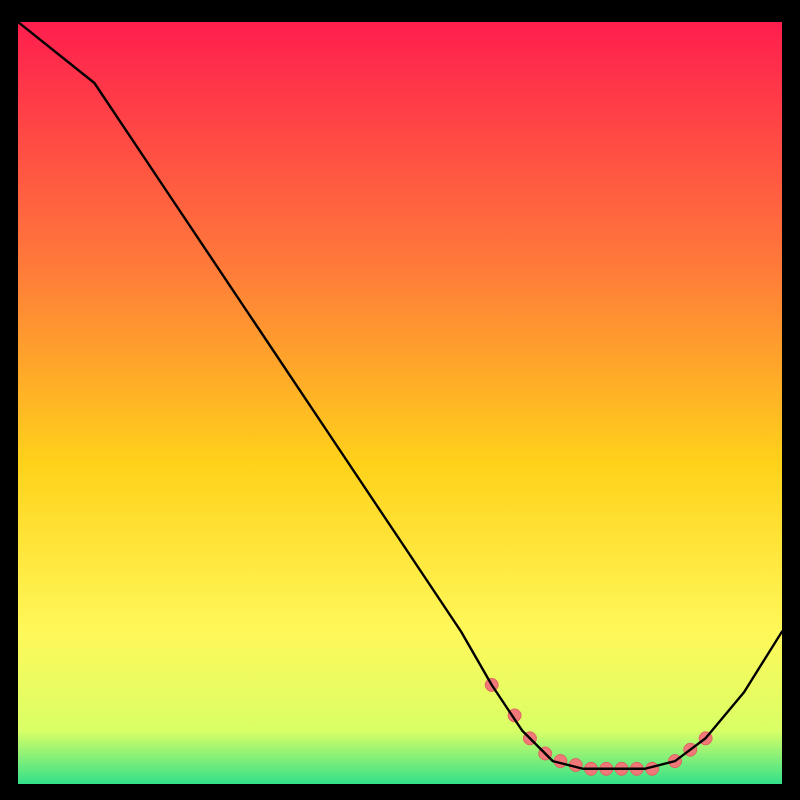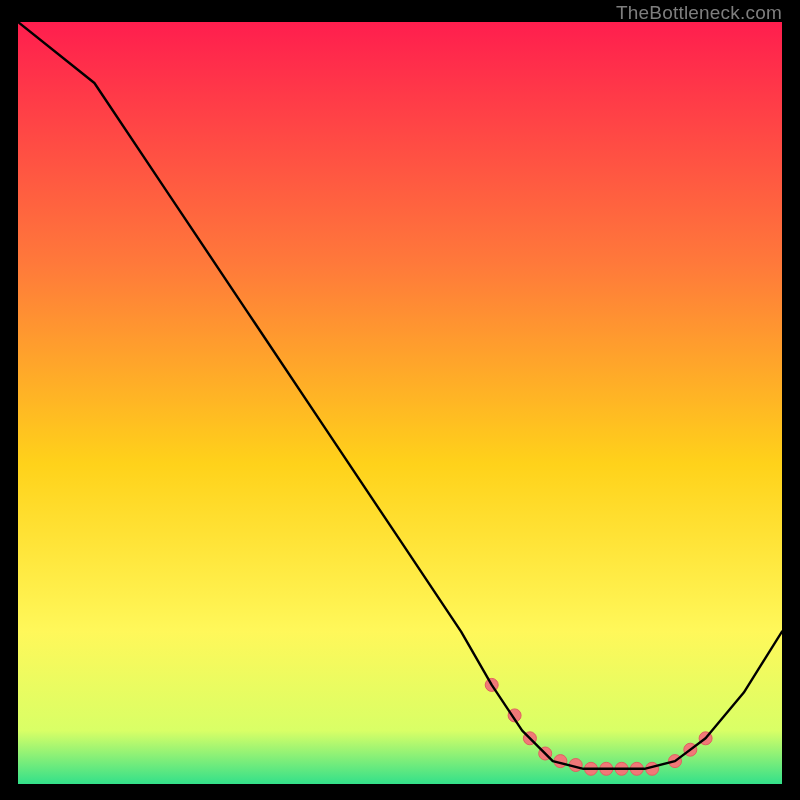--- a/index.html
+++ b/index.html
@@ -68,14 +68,13 @@
           <circle cx="618.8" cy="746.8" r="6.5" fill="#f07878" stroke="#e06060" stroke-width="1"></circle>
           <circle cx="634.1" cy="746.8" r="6.5" fill="#f07878" stroke="#e06060" stroke-width="1"></circle>
           <circle cx="657.0" cy="739.1" r="6.5" fill="#f07878" stroke="#e06060" stroke-width="1"></circle>
           <circle cx="672.3" cy="727.7" r="6.5" fill="#f07878" stroke="#e06060" stroke-width="1"></circle>
           <circle cx="687.6" cy="716.3" r="6.5" fill="#f07878" stroke="#e06060" stroke-width="1"></circle>
         </g>
       <path id="curve" fill="none" stroke-width="2.4" stroke-linejoin="round" stroke-linecap="round" d="M0.0 0.0 L76.4 61.0 L152.8 175.3 L229.2 289.6 L305.6 403.9 L382.0 518.2 L443.1 609.6 L473.7 662.9 L504.2 708.7 L534.8 739.1 L565.4 746.8 L595.9 746.8 L626.5 746.8 L657.0 739.1 L687.6 716.3 L725.8 670.6 L764.0 609.6" stroke="#000000"></path>
     </svg>
   </div>
 
-  <div class="attribution">TheBottleneck.com</div>
 </div>
 
 </body></html>

